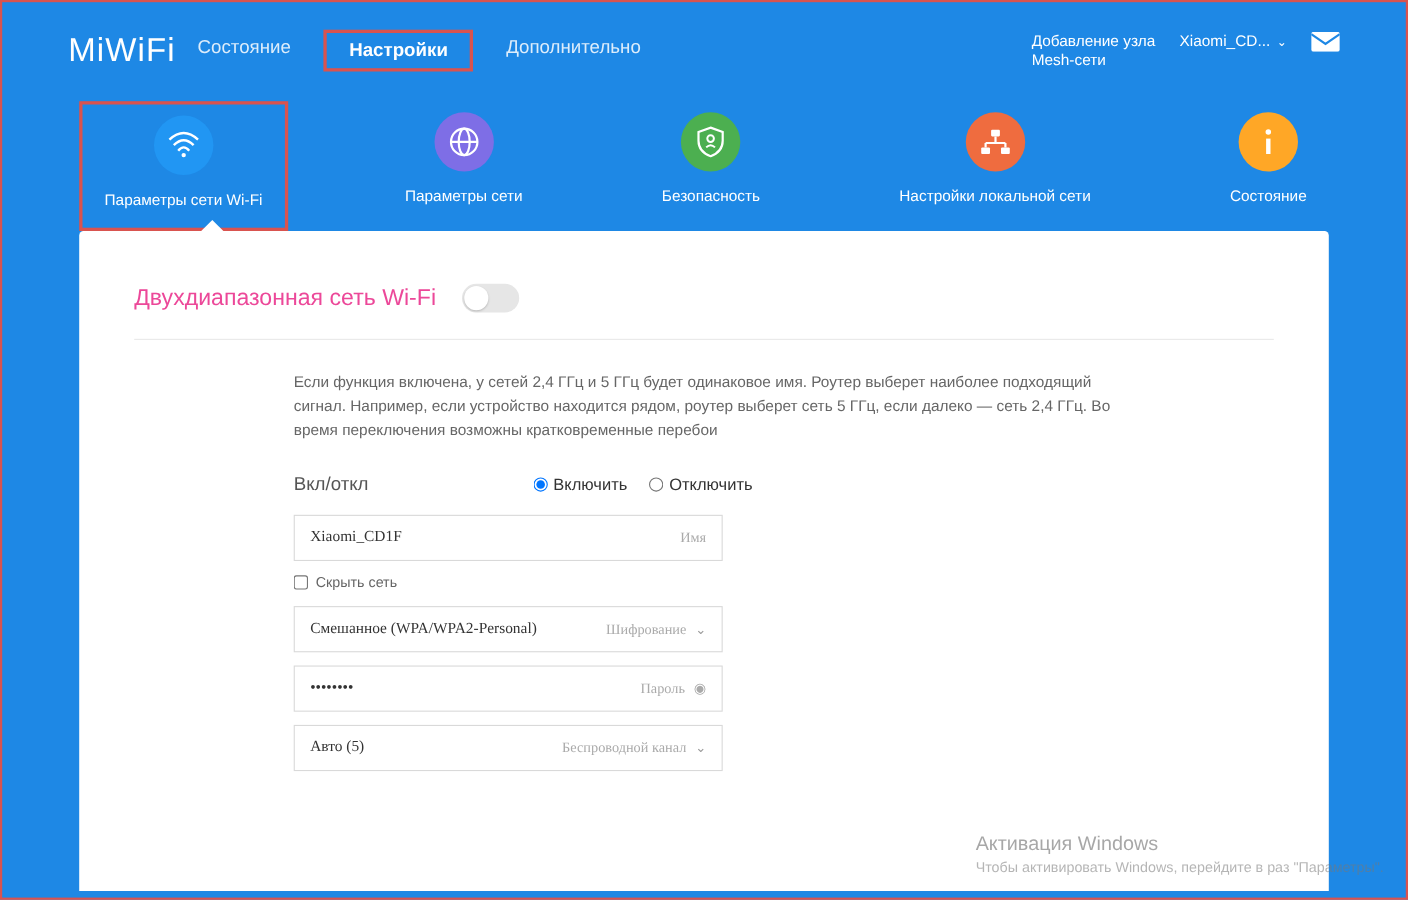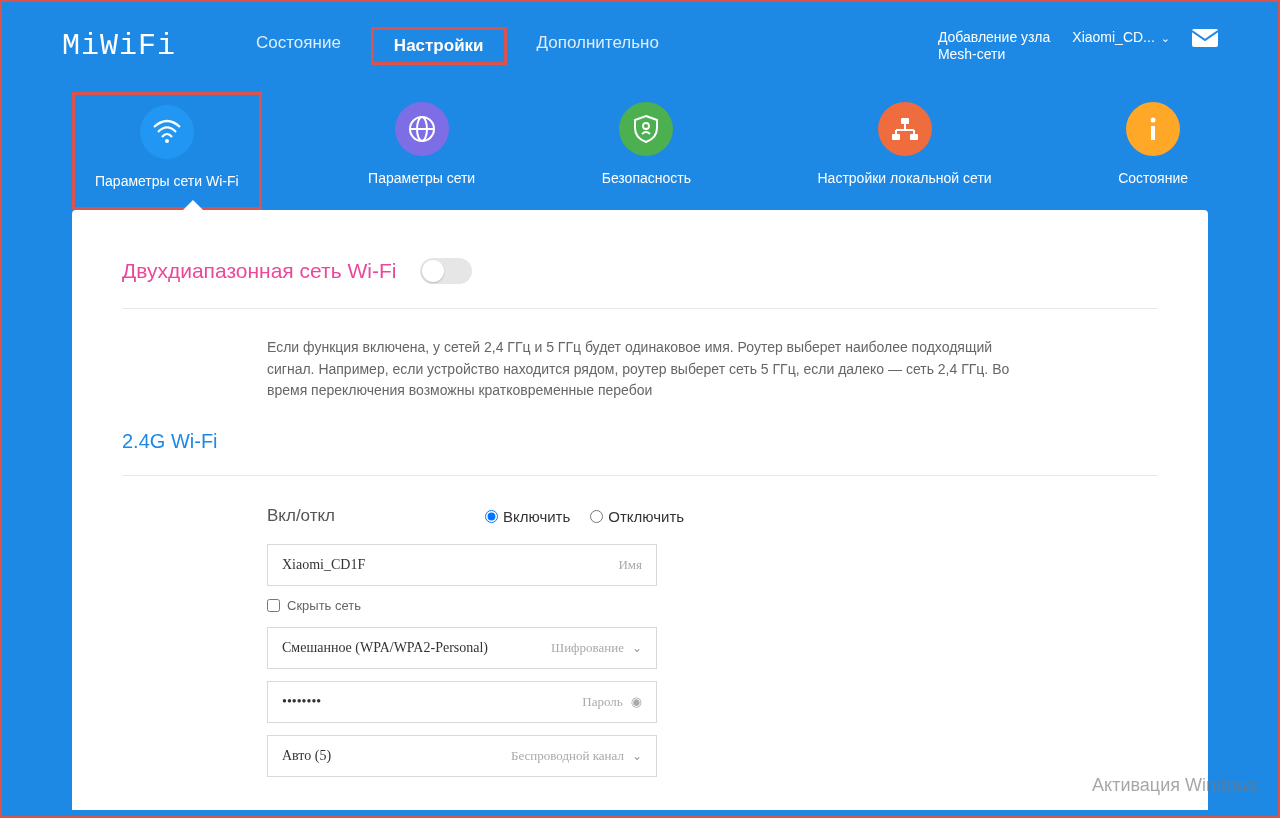--- a/index.html
+++ b/index.html
@@ -16,22 +16,21 @@
       display: flex;
       align-items: center;
       padding: 18px 60px 0 60px;
       color: #fff;
       height: 70px;
     }
     .logo {
       font-size: 30px;
       font-weight: 300;
       letter-spacing: 1px;
-      margin-right: 60px;
-      font-family: Liberation Mono, monospace;
+      font-family: Liberation Sans, sans-serif;
     }
     .nav { display: flex; gap: 10px; }
     .nav-item {
       color: rgba(255,255,255,0.85);
       font-size: 17px;
       padding: 6px 20px;
       cursor: pointer;
     }
     .nav-item.active {
       color: #fff;
@@ -227,21 +226,20 @@
 
 <div class="panel">
   <div class="arrow-up"></div>
 
   <div class="section-row">
     <div class="section-title">Двухдиапазонная сеть Wi-Fi</div>
     <div class="toggle"></div>
   </div>
   <div class="desc">Если функция включена, у сетей 2,4 ГГц и 5 ГГц будет одинаковое имя. Роутер выберет наиболее подходящий сигнал. Например, если устройство находится рядом, роутер выберет сеть 5 ГГц, если далеко — сеть 2,4 ГГц. Во время переключения возможны кратковременные перебои</div>
 
-  <div class="section-sub">2.4G Wi-Fi</div>
 
   <div class="form">
     <div class="form-row">
       <div class="lab">Вкл/откл</div>
       <div class="radios">
         <label>
             <input type="radio" checked="" style="">
             <span>Включить</span>
           </label>
         <label>
@@ -282,13 +280,15 @@
       <span class="hint">
           <span>Беспроводной канал</span>
           <span class="chev-d">⌄</span>
         </span>
     </div>
   </div>
 </div>
 
 <div class="watermark">
   <div class="t">Активация Windows</div>
+  <div>Чтобы активировать Windows, перейдите в раз
+"Параметры".</div>
 </div>
 
 </body></html>

